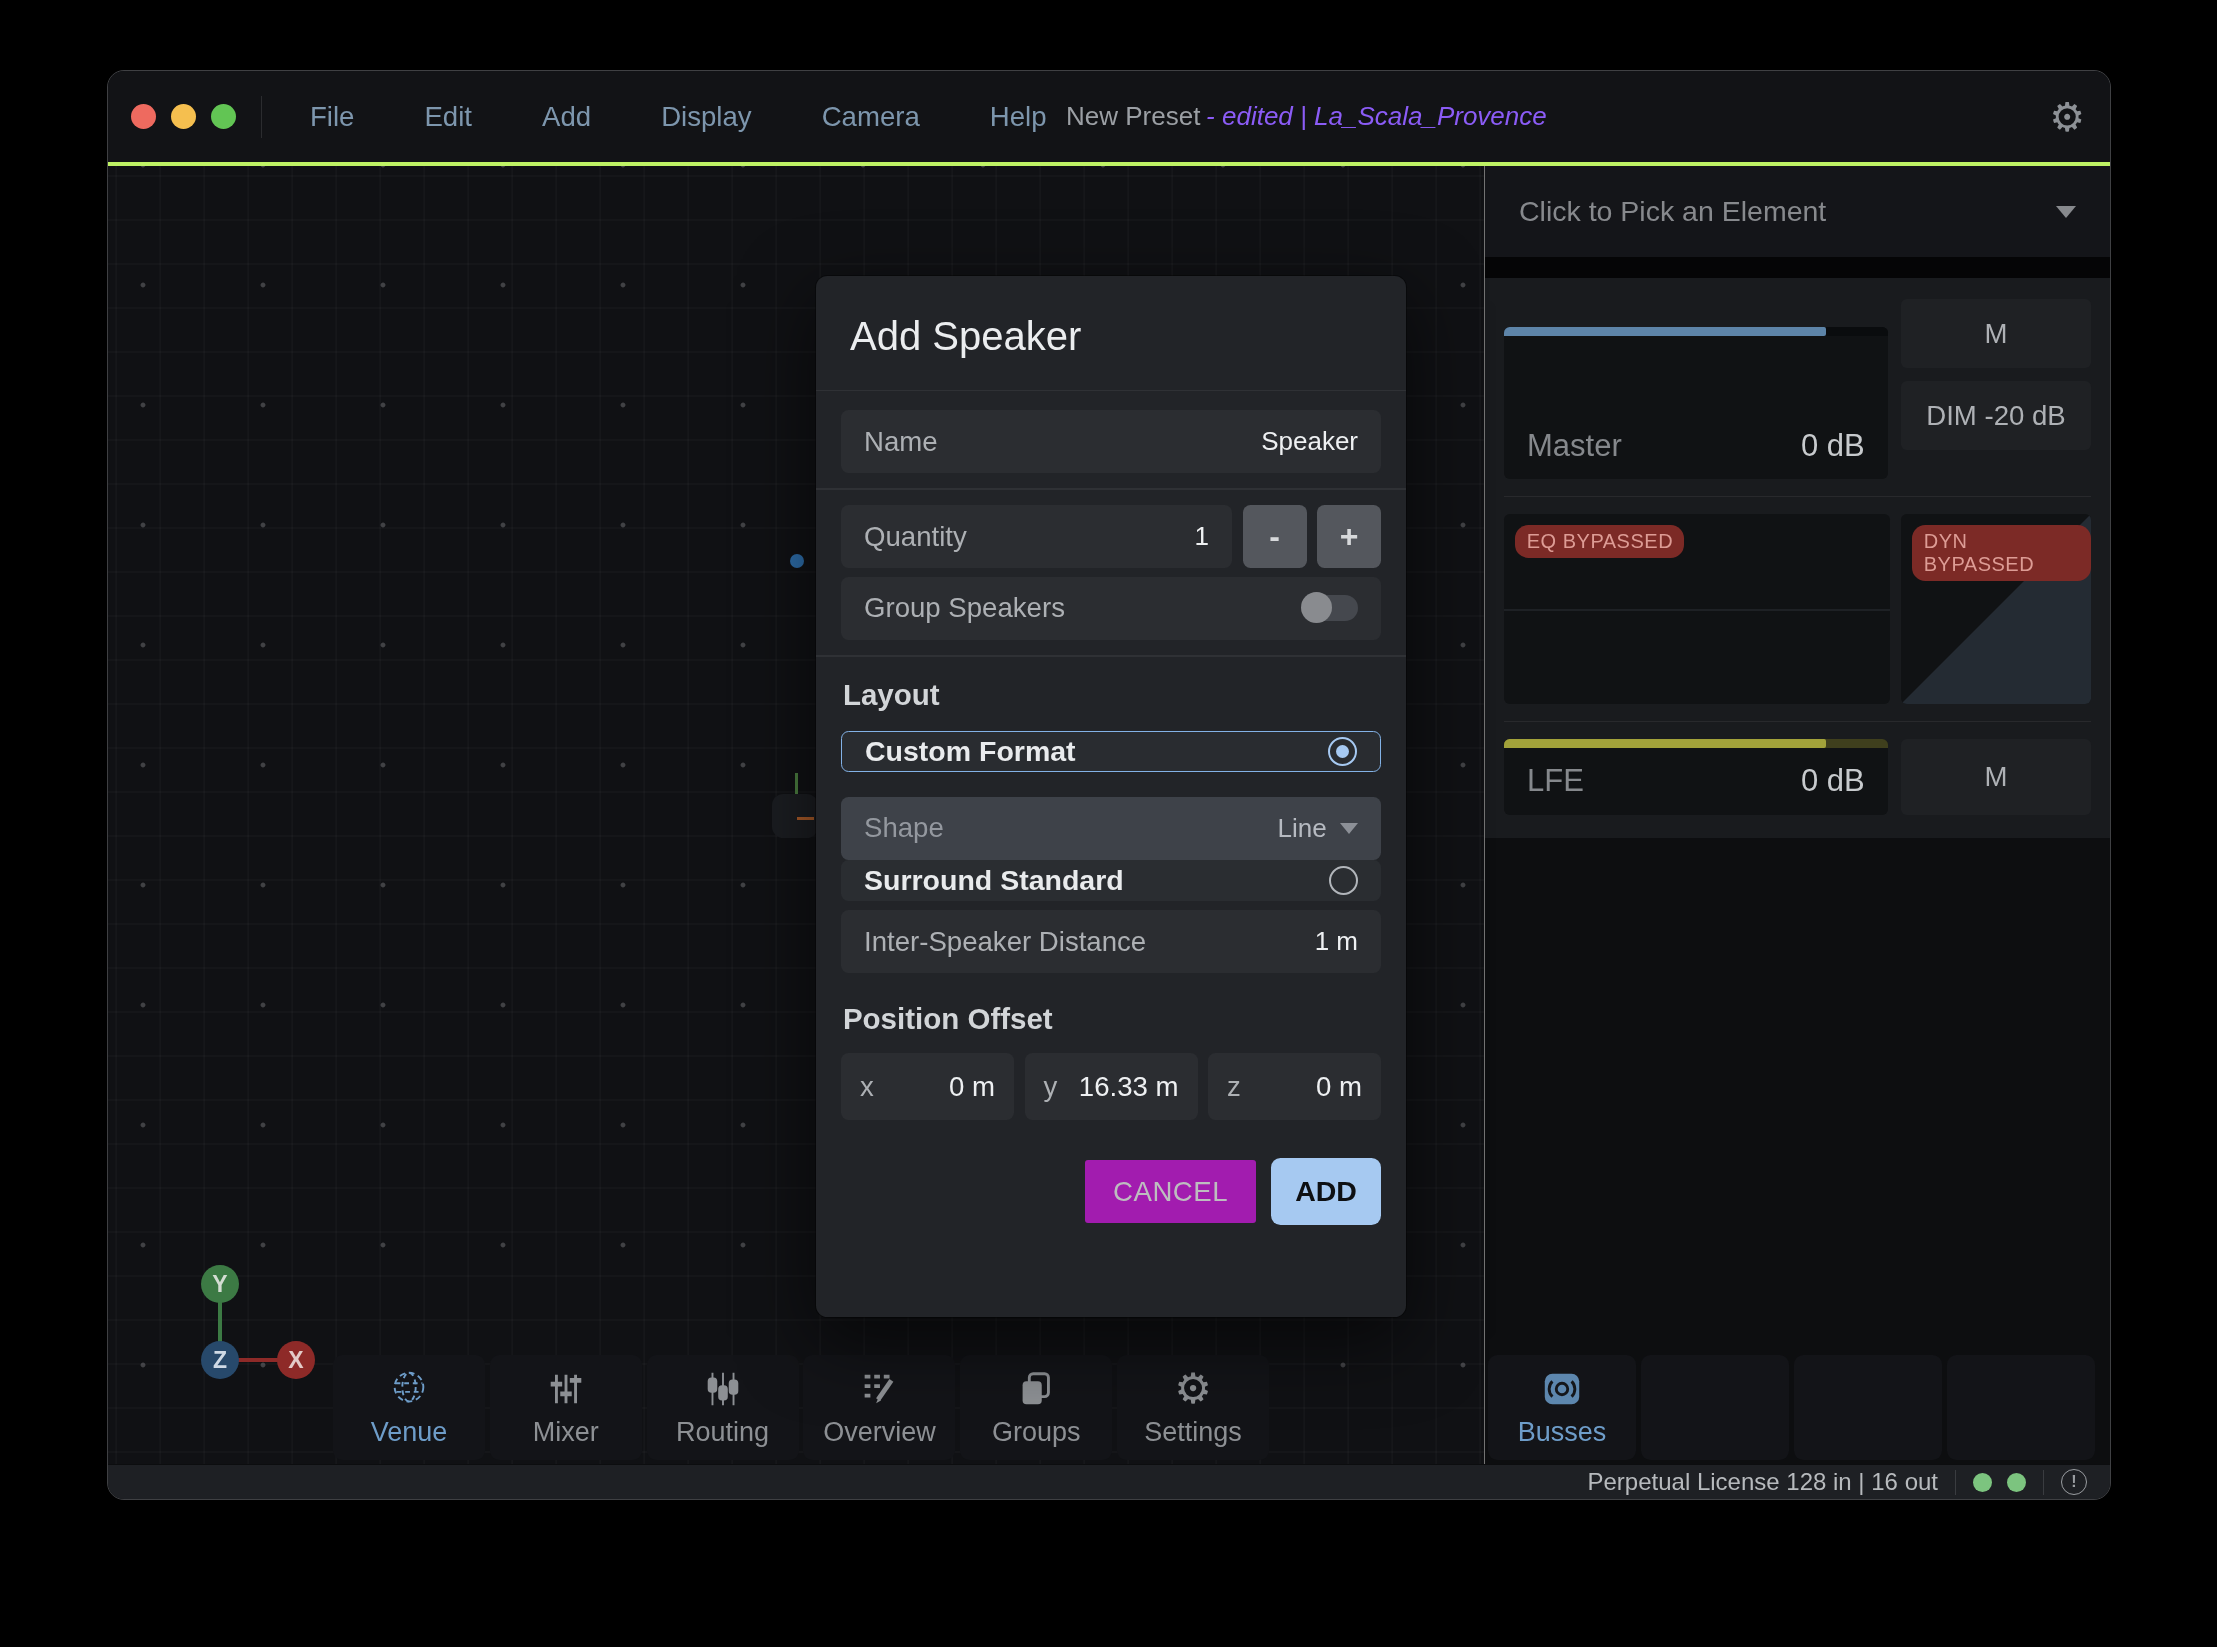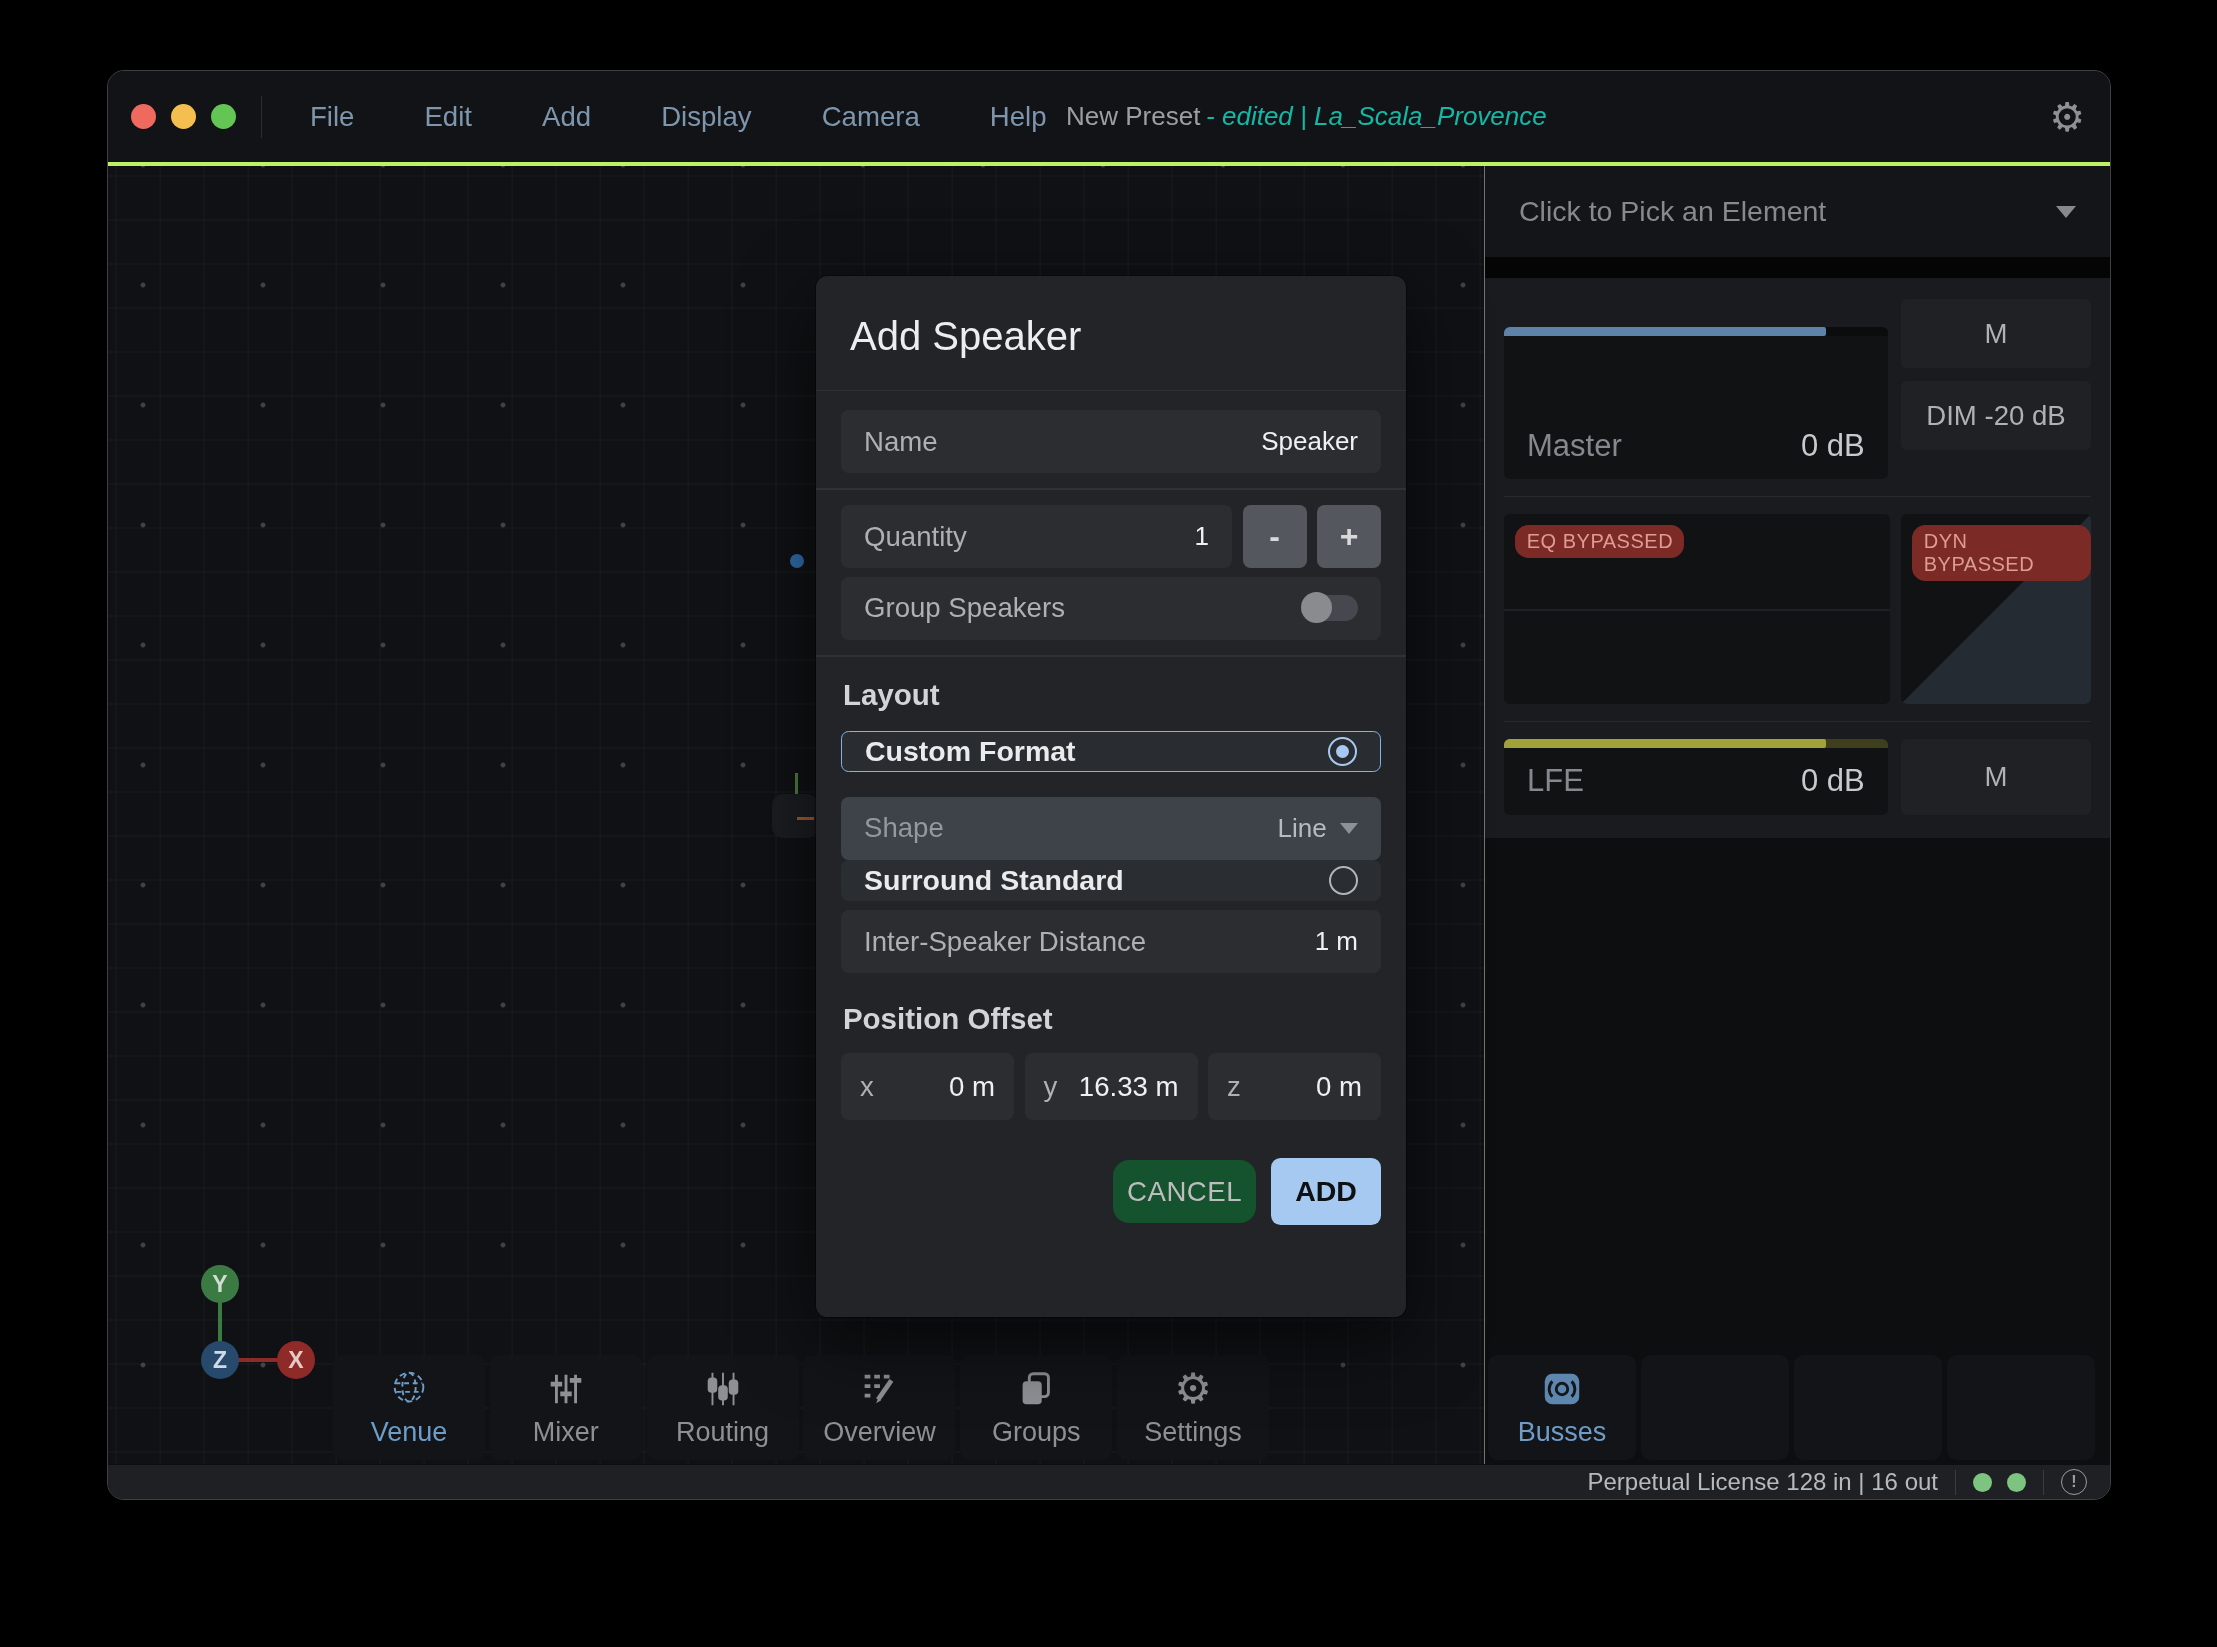--- a/index.html
+++ b/index.html
@@ -12,21 +12,21 @@
   .menubar{height:91px;min-height:91px;background:#121316;display:flex;align-items:center;
            position:relative;border-bottom:4px solid #bef264;}
   .lights{display:flex;gap:15px;padding-left:23px;}
   .light{width:25px;height:25px;border-radius:50%;}
   .light.red{background:#ee6a5f;} .light.yellow{background:#f5bf4f;} .light.green{background:#62c554;}
   .menudiv{width:1px;height:42px;background:#2b2c2f;margin-left:25px;}
   .menu{display:flex;gap:70px;margin-left:48px;}
   .menu-item{font-size:27.6px;color:#7d96ad;cursor:default;}
   .win-title{position:absolute;left:958px;top:0;height:91px;display:flex;align-items:center;font-size:26px;}
   .win-title .t-main{color:#9b9fa4;}
-  .win-title .t-detail{color:#14b8a6;font-style:italic;margin-left:5.7px;}
+  .win-title .t-detail{color:#8b5cf6;font-style:italic;margin-left:5.7px;}
   .gear-btn{position:absolute;right:25px;top:0;height:91px;display:flex;align-items:center;
             font-size:40px;color:#8d9196;}
   
   .main{flex:1;display:flex;min-height:0;}
   .viewport{flex:1;position:relative;background-color:#101114;
     background-image:
       radial-gradient(circle, rgba(210,210,215,.25) 1.9px, transparent 2.9px),
       linear-gradient(rgba(255,255,255,.045) 1px, transparent 1px),
       linear-gradient(90deg, rgba(255,255,255,.045) 1px, transparent 1px);
     background-size:120px 120px, 44px 44px, 44px 44px;
@@ -130,21 +130,21 @@
   .shape-row .val{color:#b6bac1;display:flex;align-items:center;gap:13.3px;}
   .caret-sm{width:0;height:0;border-left:9.5px solid transparent;border-right:9.5px solid transparent;
             border-top:11.4px solid #8c9097;}
   .dist-row{margin-top:9.5px;}
   .pos-row{display:flex;gap:10.5px;margin-top:15px;}
   .pos-box{flex:1;height:67px;background:#2b2d31;border-radius:7.6px;display:flex;align-items:center;
            padding:0 19px;box-sizing:border-box;}
   .pos-box .axis{font-size:27.6px;color:#adb0b4;}
   .pos-box .val{margin-left:auto;font-size:27.6px;color:#eef0f2;}
   .btn-row{display:flex;justify-content:flex-end;align-items:center;gap:15px;margin-top:38px;}
-  .cancel-btn{height:63px;padding:0 14px;background:#14532d;border-radius:16px;display:flex;align-items:center;
+  .cancel-btn{height:63px;padding:0 28px;background:#a21caf;border-radius:3px;display:flex;align-items:center;
               font-size:27.6px;color:#bdbdbf;letter-spacing:0.5px;}
   .add-btn{height:67px;min-width:80px;padding:0 15px;background:#a6c9f1;border-radius:9.5px;display:flex;
            align-items:center;justify-content:center;font-size:28.5px;font-weight:700;color:#0e1013;}
   svg{display:block;}
 </style>
 </head>
 <body>
 
 <div class="window">
 

